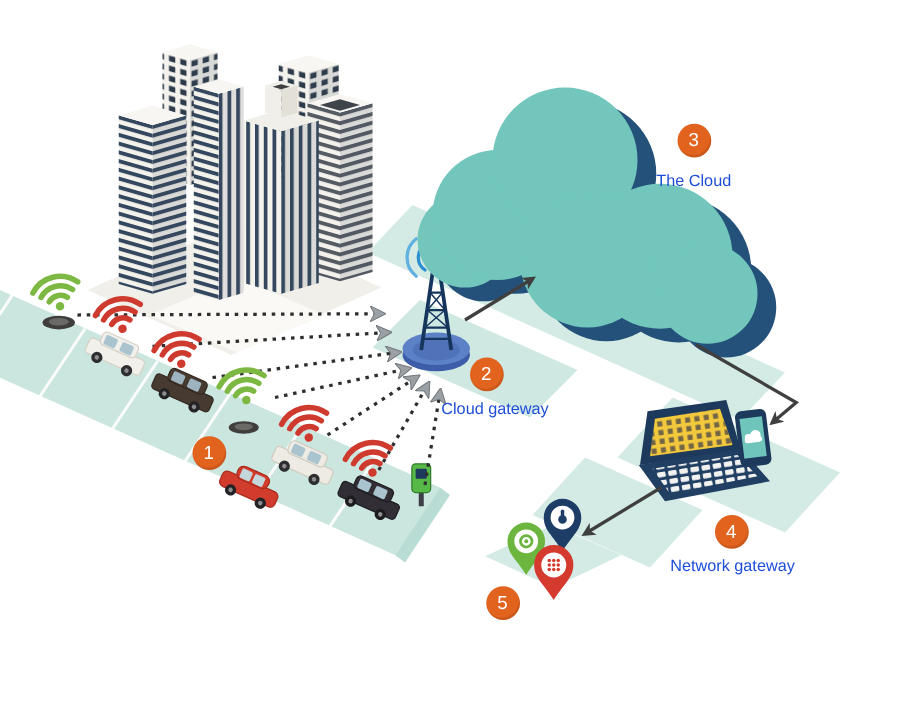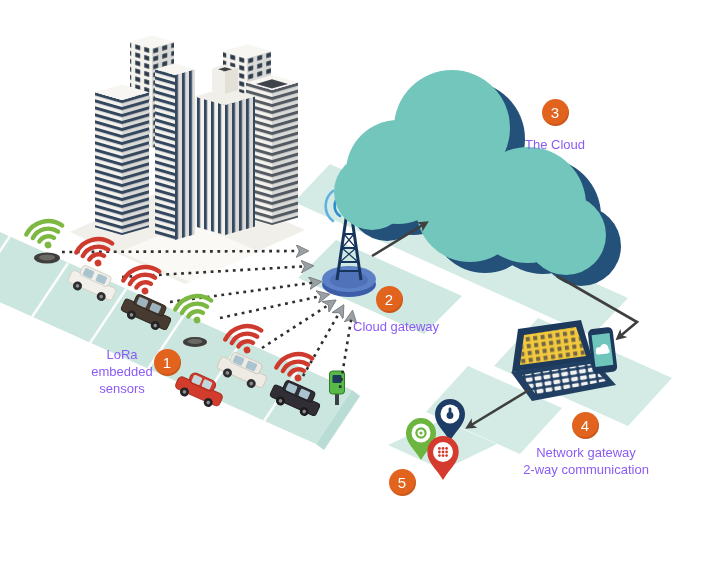--- a/index.html
+++ b/index.html
@@ -9,21 +9,21 @@
   }
   .stage svg{position:absolute;left:0;top:0;}
   .badge{
     position:absolute;width:27px;height:27px;border-radius:50%;
     background:#e2631e;color:#ffffff;font-size:15px;
     display:flex;align-items:center;justify-content:center;
     box-shadow:inset -1px -2px 0 rgba(0,0,0,.10);
     user-select:none;
   }
   .caption{
-    position:absolute;text-align:center;color:#8b5cf6;
+    position:absolute;text-align:center;color:#1d4ed8;
     font-size:13px;line-height:17px;
   }
 </style>
 </head>
 <body>
 
 <div class="stage">
 
 <svg width="720" height="577" viewBox="0 0 720 577">
   <defs>
@@ -331,29 +331,23 @@
     </g>
   </g>
 </svg>
 
 <div class="badge" style="left:153.5px;top:348.5px">1</div>
 <div class="badge" style="left:375.5px;top:285.5px">2</div>
 <div class="badge" style="left:541.5px;top:98.5px">3</div>
 <div class="badge" style="left:571.5px;top:411.5px">4</div>
 <div class="badge" style="left:388.5px;top:468.5px">5</div>
 
-<div class="caption" style="left:62px;top:346px;width:120px">
-  <div>LoRa</div>
-  <div>embedded</div>
-  <div>sensors</div>
-</div>
 <div class="caption" style="left:336px;top:318px;width:120px">
   <div>Cloud gateway</div>
 </div>
 <div class="caption" style="left:495px;top:136px;width:120px">
   <div>The Cloud</div>
 </div>
 <div class="caption" style="left:496px;top:444px;width:180px">
   <div>Network gateway</div>
-  <div>2-way communication</div>
 </div>
 
 </div>
 
 </body></html>

